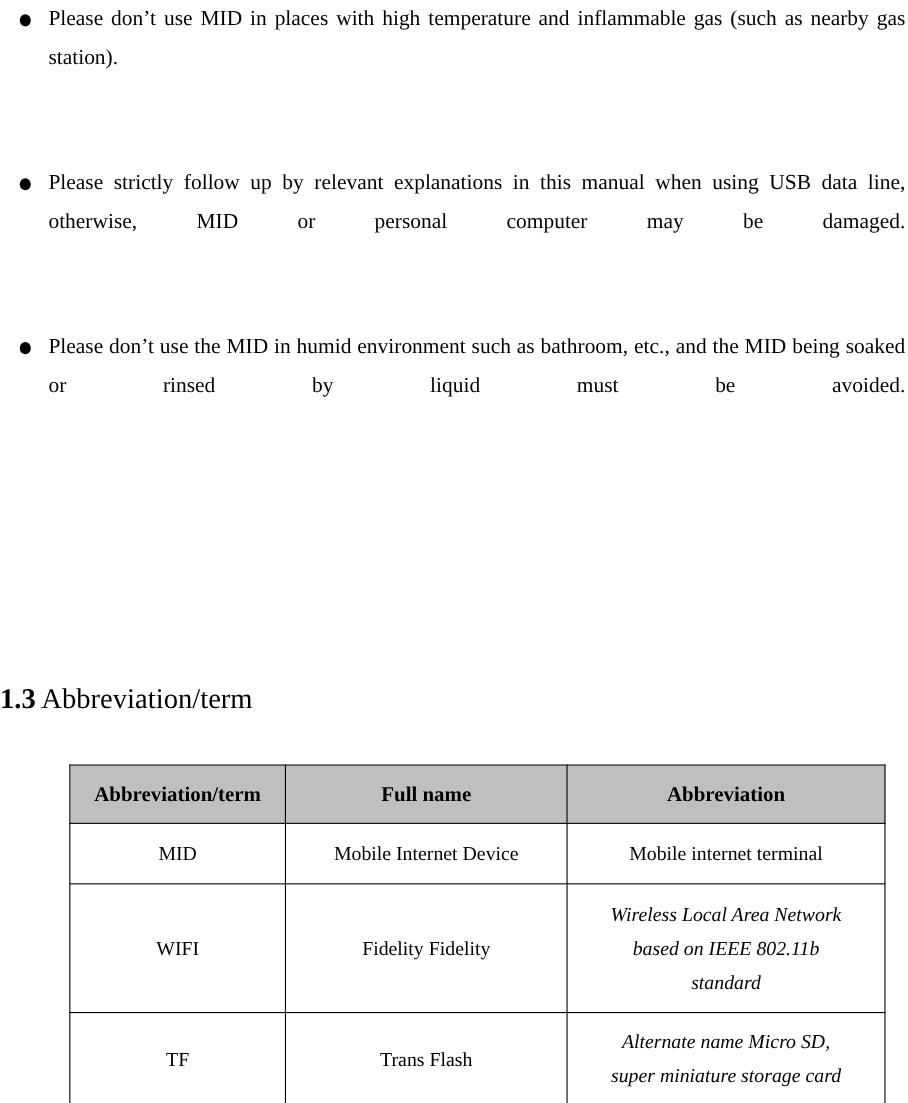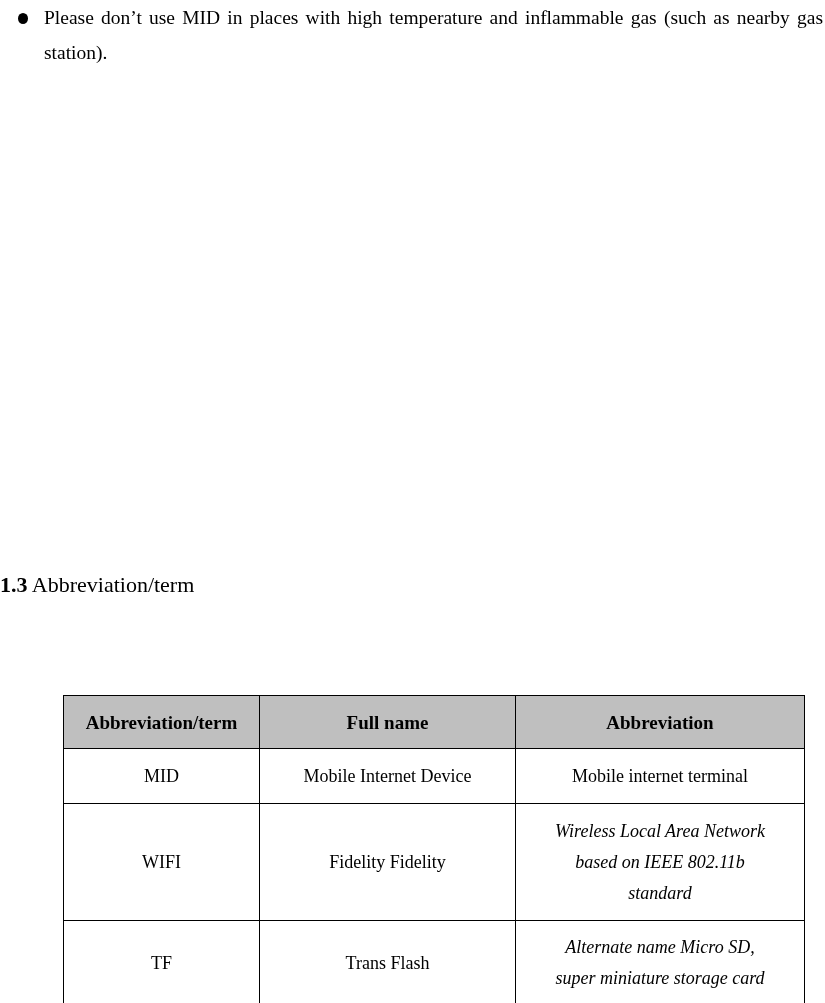--- a/index.html
+++ b/index.html
@@ -82,22 +82,22 @@
   .b3 { margin-bottom: 46px; }
   .b4 { margin-bottom: 44px; }
   .b5 { margin-bottom: 0; }
 
   
   .section-heading {
     margin: 0;
     padding: 0;
     position: absolute;
     left: 0;
-    top: 565px;
-    font-size: 22px;
+    top: 616px;
+    font-size: 26px;
     line-height: 40px;
     font-weight: normal;
     white-space: nowrap;
   }
   .section-heading .num {
     font-weight: bold;
   }
   .section-heading .title {
     font-weight: normal;
   }
@@ -146,21 +146,29 @@
 
   <ul class="bullet-list">
 
     <li class="bullet-item b1">
       <span class="bullet-glyph"></span>
       <span class="bullet-text">Please don’t use MID in places with high temperature and inflammable gas (such as nearby gas station).</span>
     </li>
 
 
 
-
+    <li class="bullet-item b4">
+      <span class="bullet-glyph"></span>
+      <span class="bullet-text">Please strictly follow up by relevant explanations in this manual when using USB data line, otherwise, MID or personal computer may be damaged.</span>
+    </li>
+
+    <li class="bullet-item b5">
+      <span class="bullet-glyph"></span>
+      <span class="bullet-text">Please don’t use the MID in humid environment such as bathroom, etc., and the MID being soaked or rinsed by liquid must be avoided.</span>
+    </li>
 
   </ul>
 
   <h2 class="section-heading">
     <span class="num">1.3</span>
     <span class="title">Abbreviation/term</span>
   </h2>
 
   <table class="term-table">
     <colgroup>

